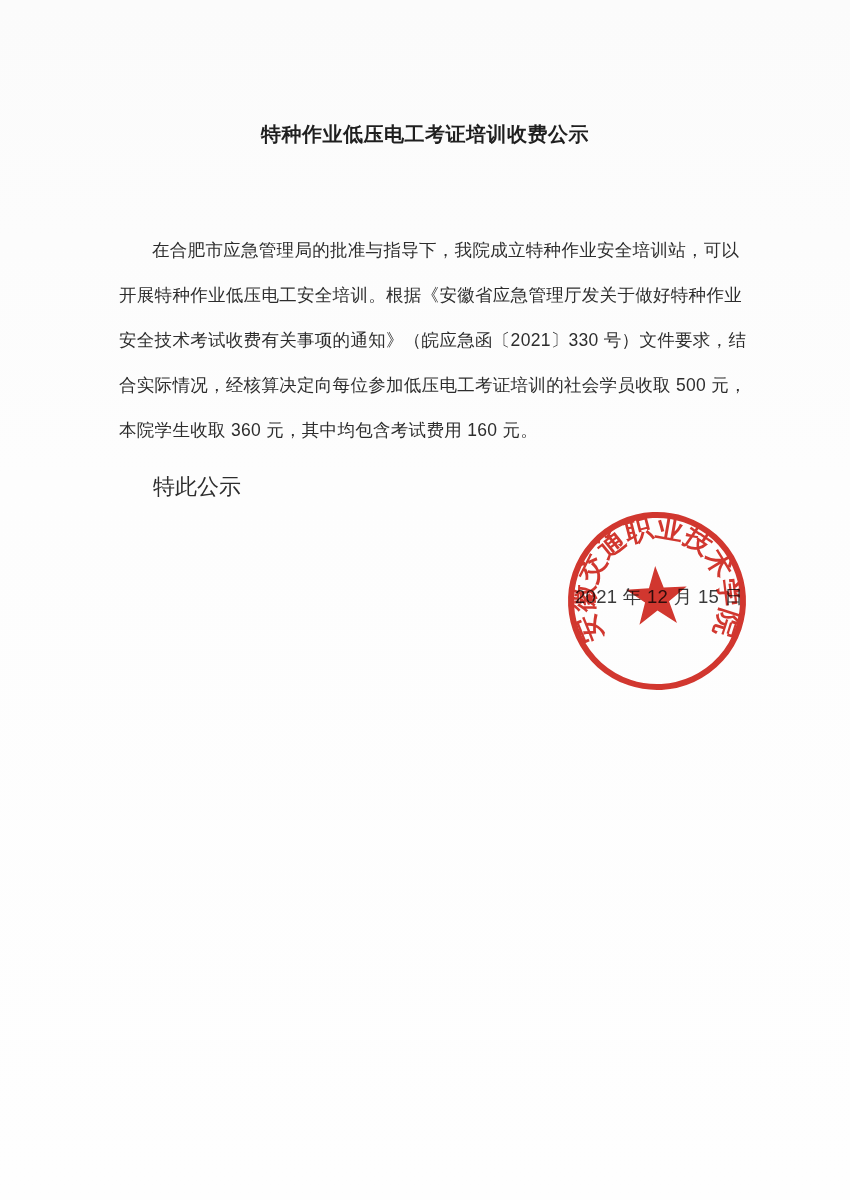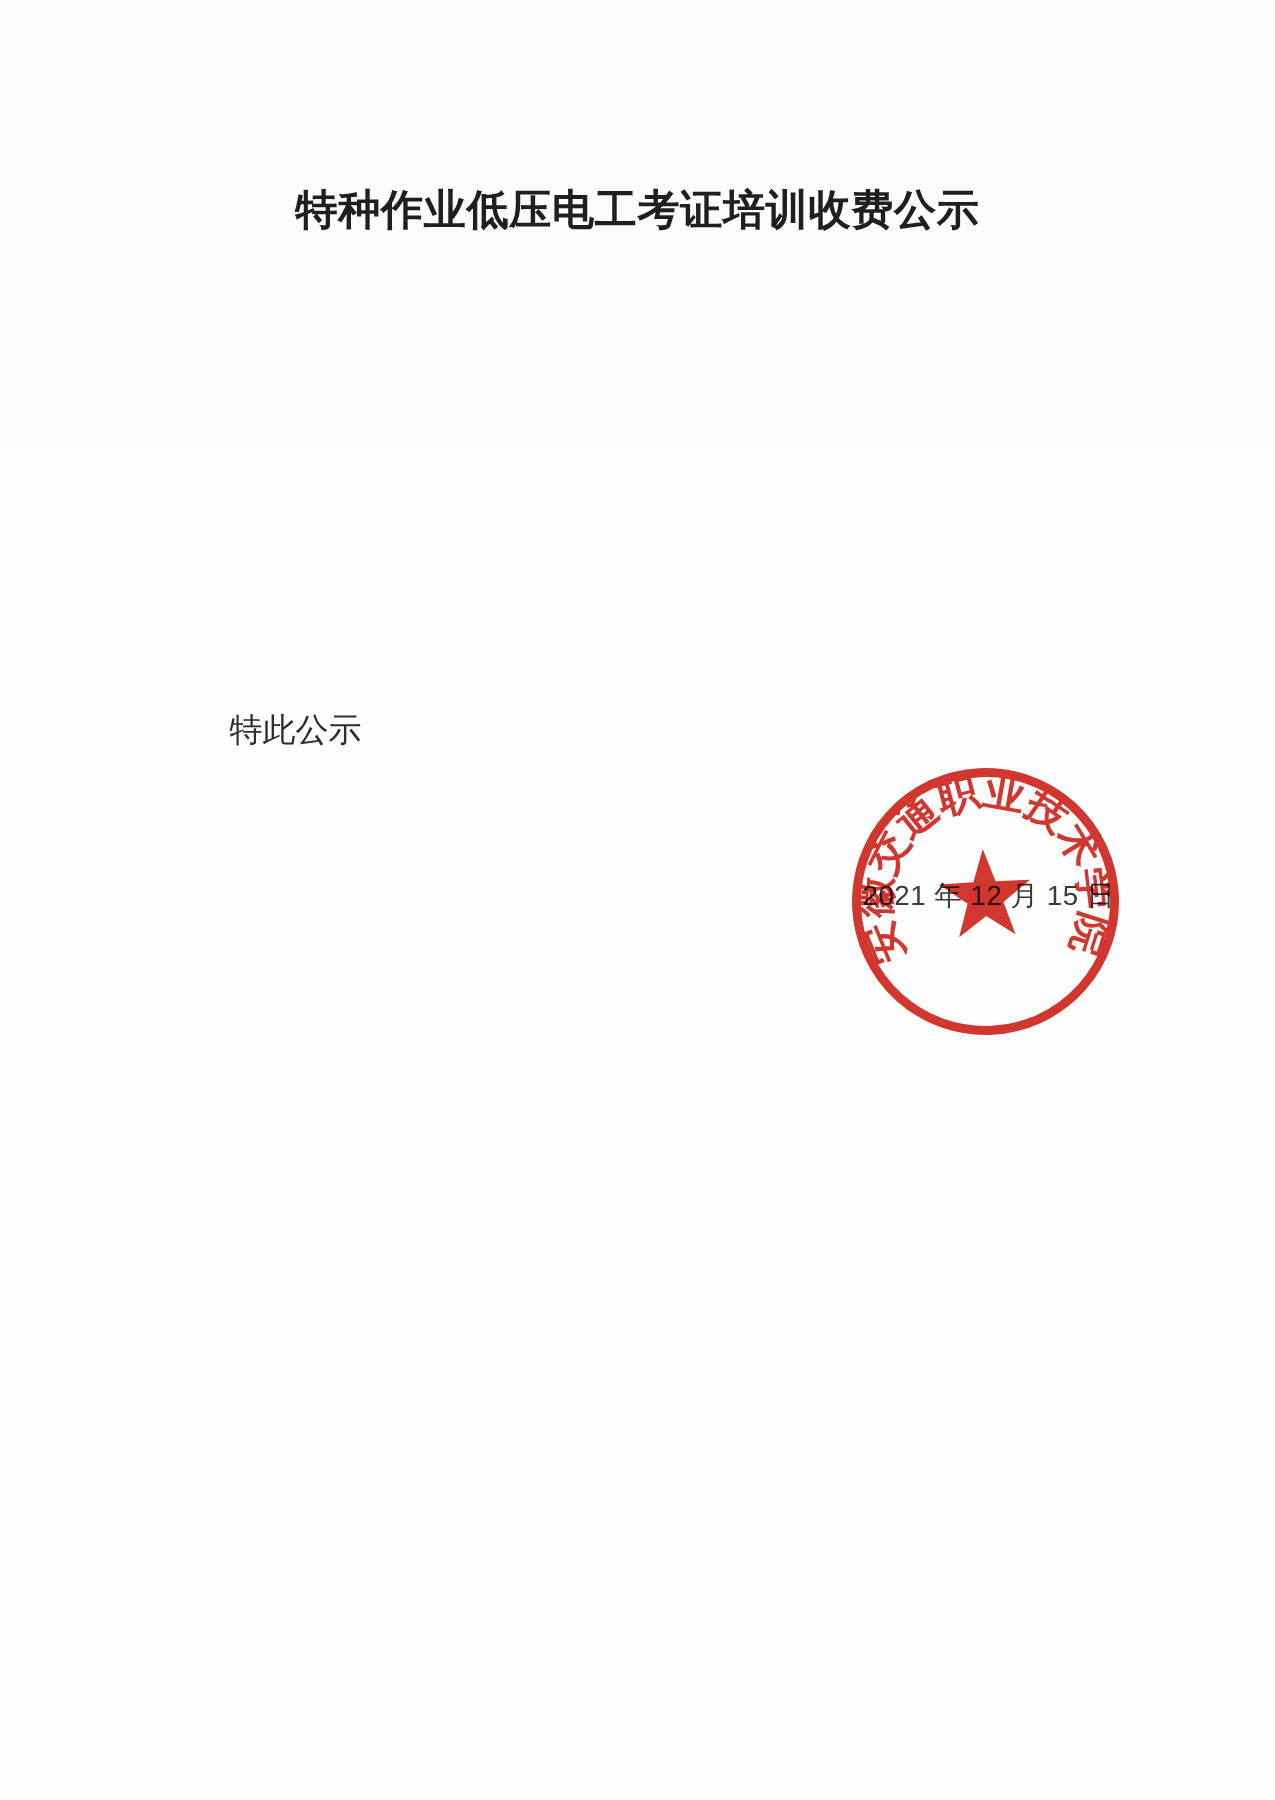--- a/index.html
+++ b/index.html
@@ -15,21 +15,21 @@
     inset: 0;
     background: linear-gradient(180deg, #fbfbfb 0%, #fdfdfd 40%, #fefefe 100%);
     color: #2e2e2e;
   }
   .doc-title {
     position: absolute;
     top: 121px;
     left: 0;
     width: 100%;
     text-align: center;
-    font-size: 28px;
+    font-size: 20px;
     font-weight: bold;
     letter-spacing: 0.5px;
     color: #1f1f1f;
   }
   .body-text {
     position: absolute;
     left: 119px;
     top: 228px;
     width: 618px;
     font-size: 17.5px;
@@ -77,20 +77,27 @@
   }
   .stamp svg { display: block; width: 100%; height: 100%; }
 </style>
 </head>
 <body>
 
 <div class="page">
 
   <h1 class="doc-title">特种作业低压电工考证培训收费公示</h1>
 
+  <div class="body-text">
+    <div class="line just indent">在合肥市应急管理局的批准与指导下，我院成立特种作业安全培训站，可以</div>
+    <div class="line just">开展特种作业低压电工安全培训。根据《安徽省应急管理厅发关于做好特种作业</div>
+    <div class="line just">安全技术考试收费有关事项的通知》（皖应急函〔2021〕330 号）文件要求，结</div>
+    <div class="line just">合实际情况，经核算决定向每位参加低压电工考证培训的社会学员收取 500 元，</div>
+    <div class="line">本院学生收取 360 元，其中均包含考试费用 160 元。</div>
+  </div>
 
   <div class="closing">特此公示</div>
 
   <div class="issue-date">2021 年 12 月 15 日</div>
 
   <div class="stamp">
     <svg viewBox="0 0 190 190" xmlns="http://www.w3.org/2000/svg">
       <circle cx="95" cy="95" r="86" fill="none" stroke="#cf261d" stroke-width="6"></circle>
       <path id="sealArc" d="M 41.3 129.9 A 64 64 0 1 1 148.7 129.9" fill="none"></path>
       <text font-size="26" fill="#cf261d" font-family="Liberation Sans, sans-serif" font-weight="bold" textLength="272" lengthAdjust="spacingAndGlyphs">

